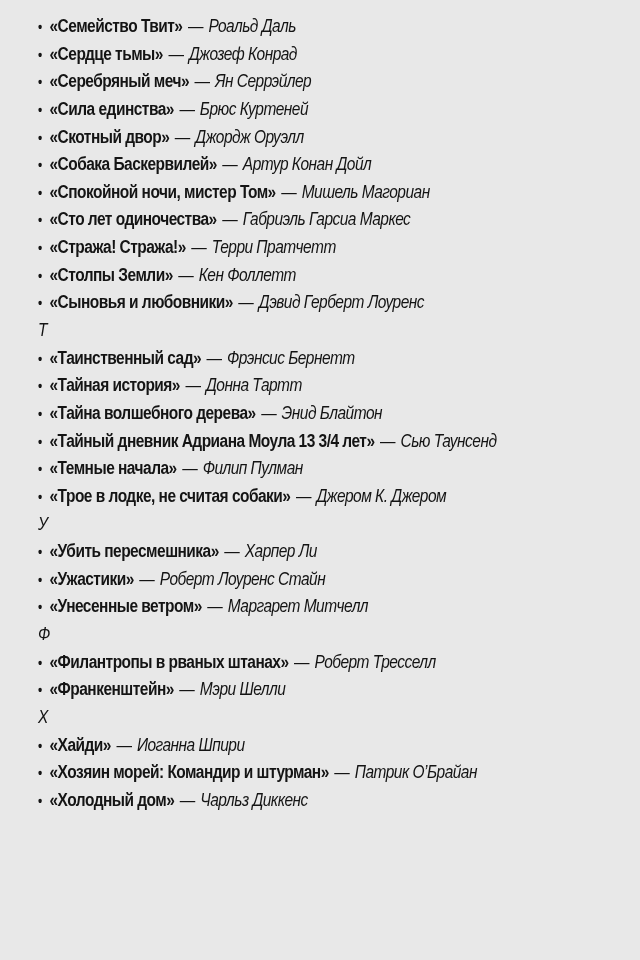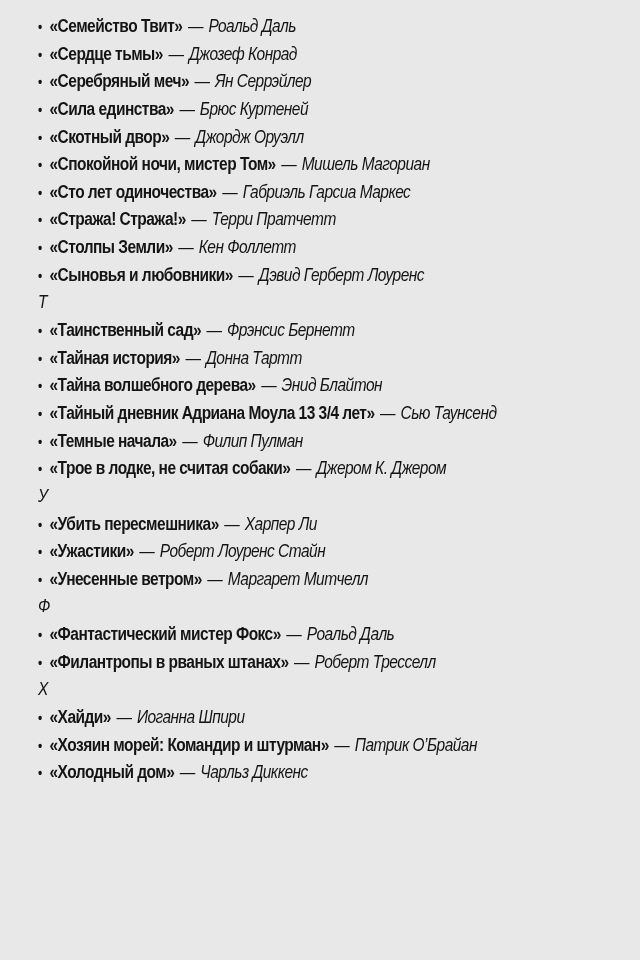--- a/index.html
+++ b/index.html
@@ -97,20 +97,28 @@
     <span class="entry-inner">
       <span class="bullet">•</span>
       <span class="title-text" style="font-weight:bold;">«Скотный двор»</span>
       <span class="dash">—</span>
       <span class="author">Джордж Оруэлл</span>
     </span>
   </li>
     <li class="line">
     <span class="entry-inner">
       <span class="bullet">•</span>
+      <span class="title-text" style="font-weight:bold;">«Собака Баскервилей»</span>
+      <span class="dash">—</span>
+      <span class="author">Артур Конан Дойл</span>
+    </span>
+  </li>
+    <li class="line">
+    <span class="entry-inner">
+      <span class="bullet">•</span>
       <span class="title-text" style="font-weight:bold;">«Спокойной ночи, мистер Том»</span>
       <span class="dash">—</span>
       <span class="author">Мишель Магориан</span>
     </span>
   </li>
     <li class="line">
     <span class="entry-inner">
       <span class="bullet">•</span>
       <span class="title-text" style="font-weight:bold;">«Сто лет одиночества»</span>
       <span class="dash">—</span>
@@ -218,31 +226,31 @@
       <span class="dash">—</span>
       <span class="author">Маргарет Митчелл</span>
     </span>
   </li>
     <li class="line letter">
     <span class="entry-inner">Ф</span>
   </li>
     <li class="line">
     <span class="entry-inner">
       <span class="bullet">•</span>
-      <span class="title-text" style="font-weight:bold;">«Фантастический мистер Фокс»</span>
-      <span class="dash">—</span>
-      <span class="author">Роальд Даль</span>
-    </span>
-  </li>
-    <li class="line">
-    <span class="entry-inner">
-      <span class="bullet">•</span>
       <span class="title-text" style="font-weight:bold;">«Филантропы в рваных штанах»</span>
       <span class="dash">—</span>
       <span class="author">Роберт Тресселл</span>
+    </span>
+  </li>
+    <li class="line">
+    <span class="entry-inner">
+      <span class="bullet">•</span>
+      <span class="title-text" style="font-weight:bold;">«Франкенштейн»</span>
+      <span class="dash">—</span>
+      <span class="author">Мэри Шелли</span>
     </span>
   </li>
     <li class="line letter">
     <span class="entry-inner">Х</span>
   </li>
     <li class="line">
     <span class="entry-inner">
       <span class="bullet">•</span>
       <span class="title-text" style="font-weight:bold;">«Хайди»</span>
       <span class="dash">—</span>

